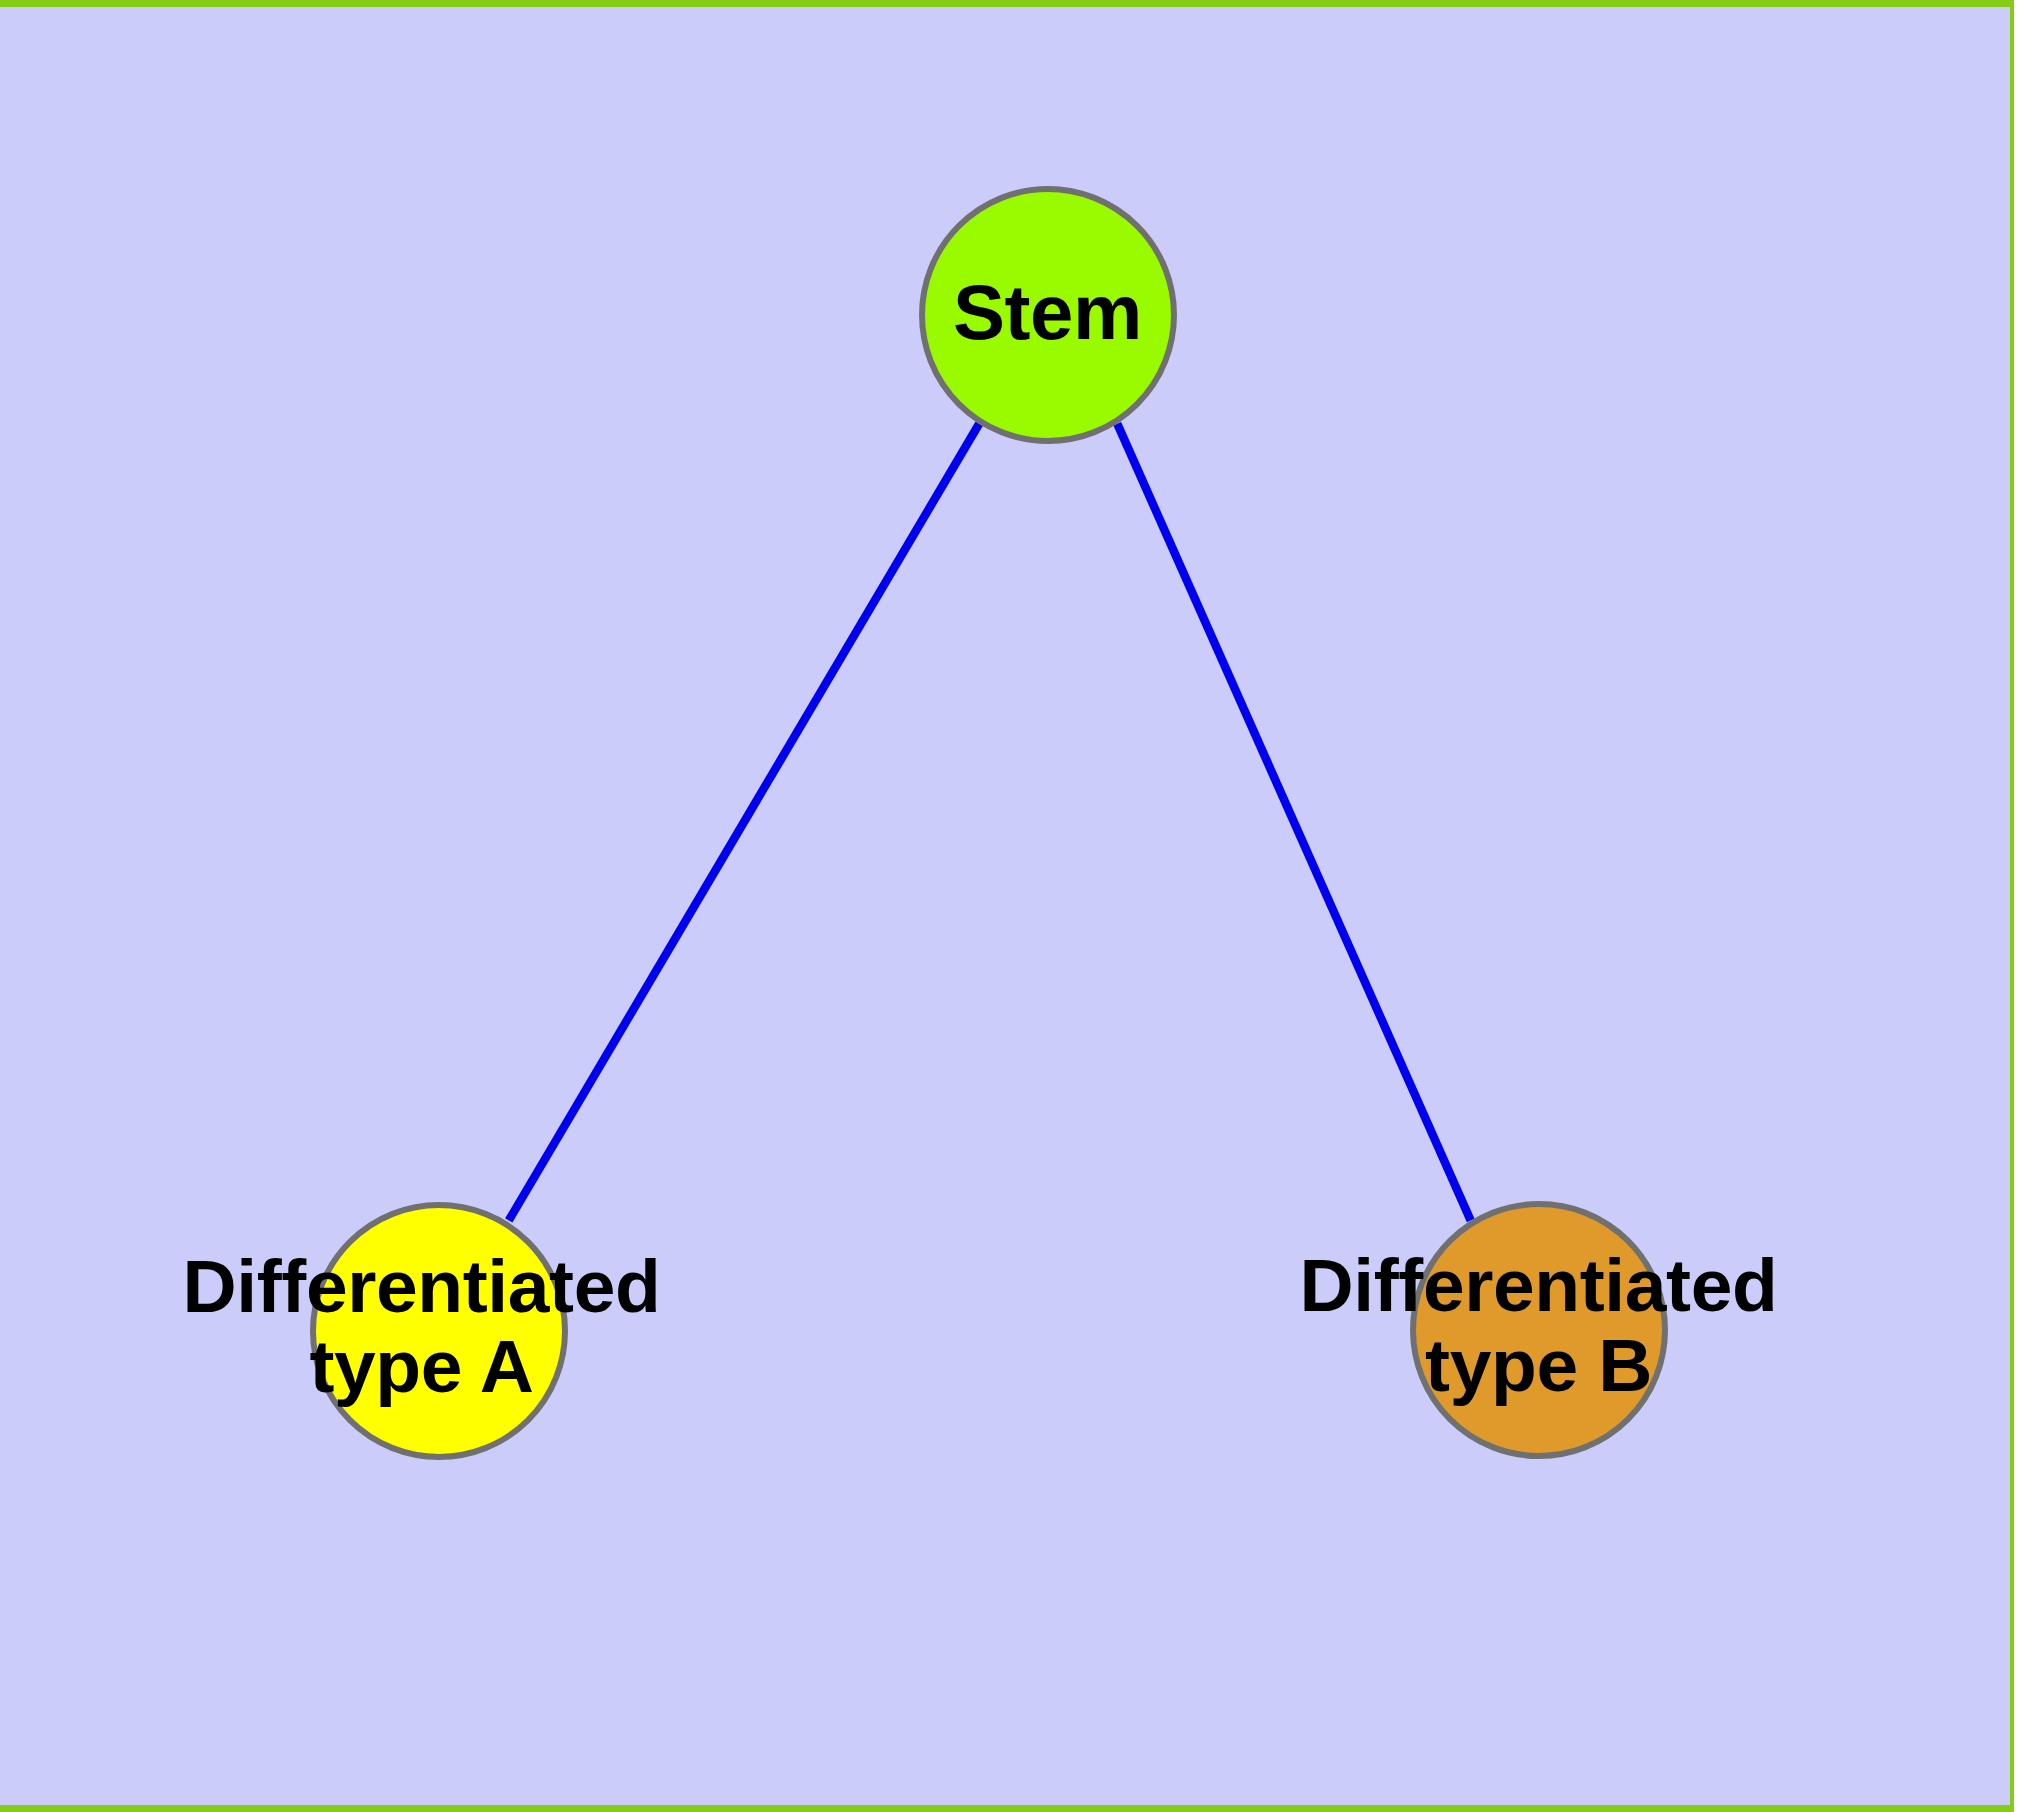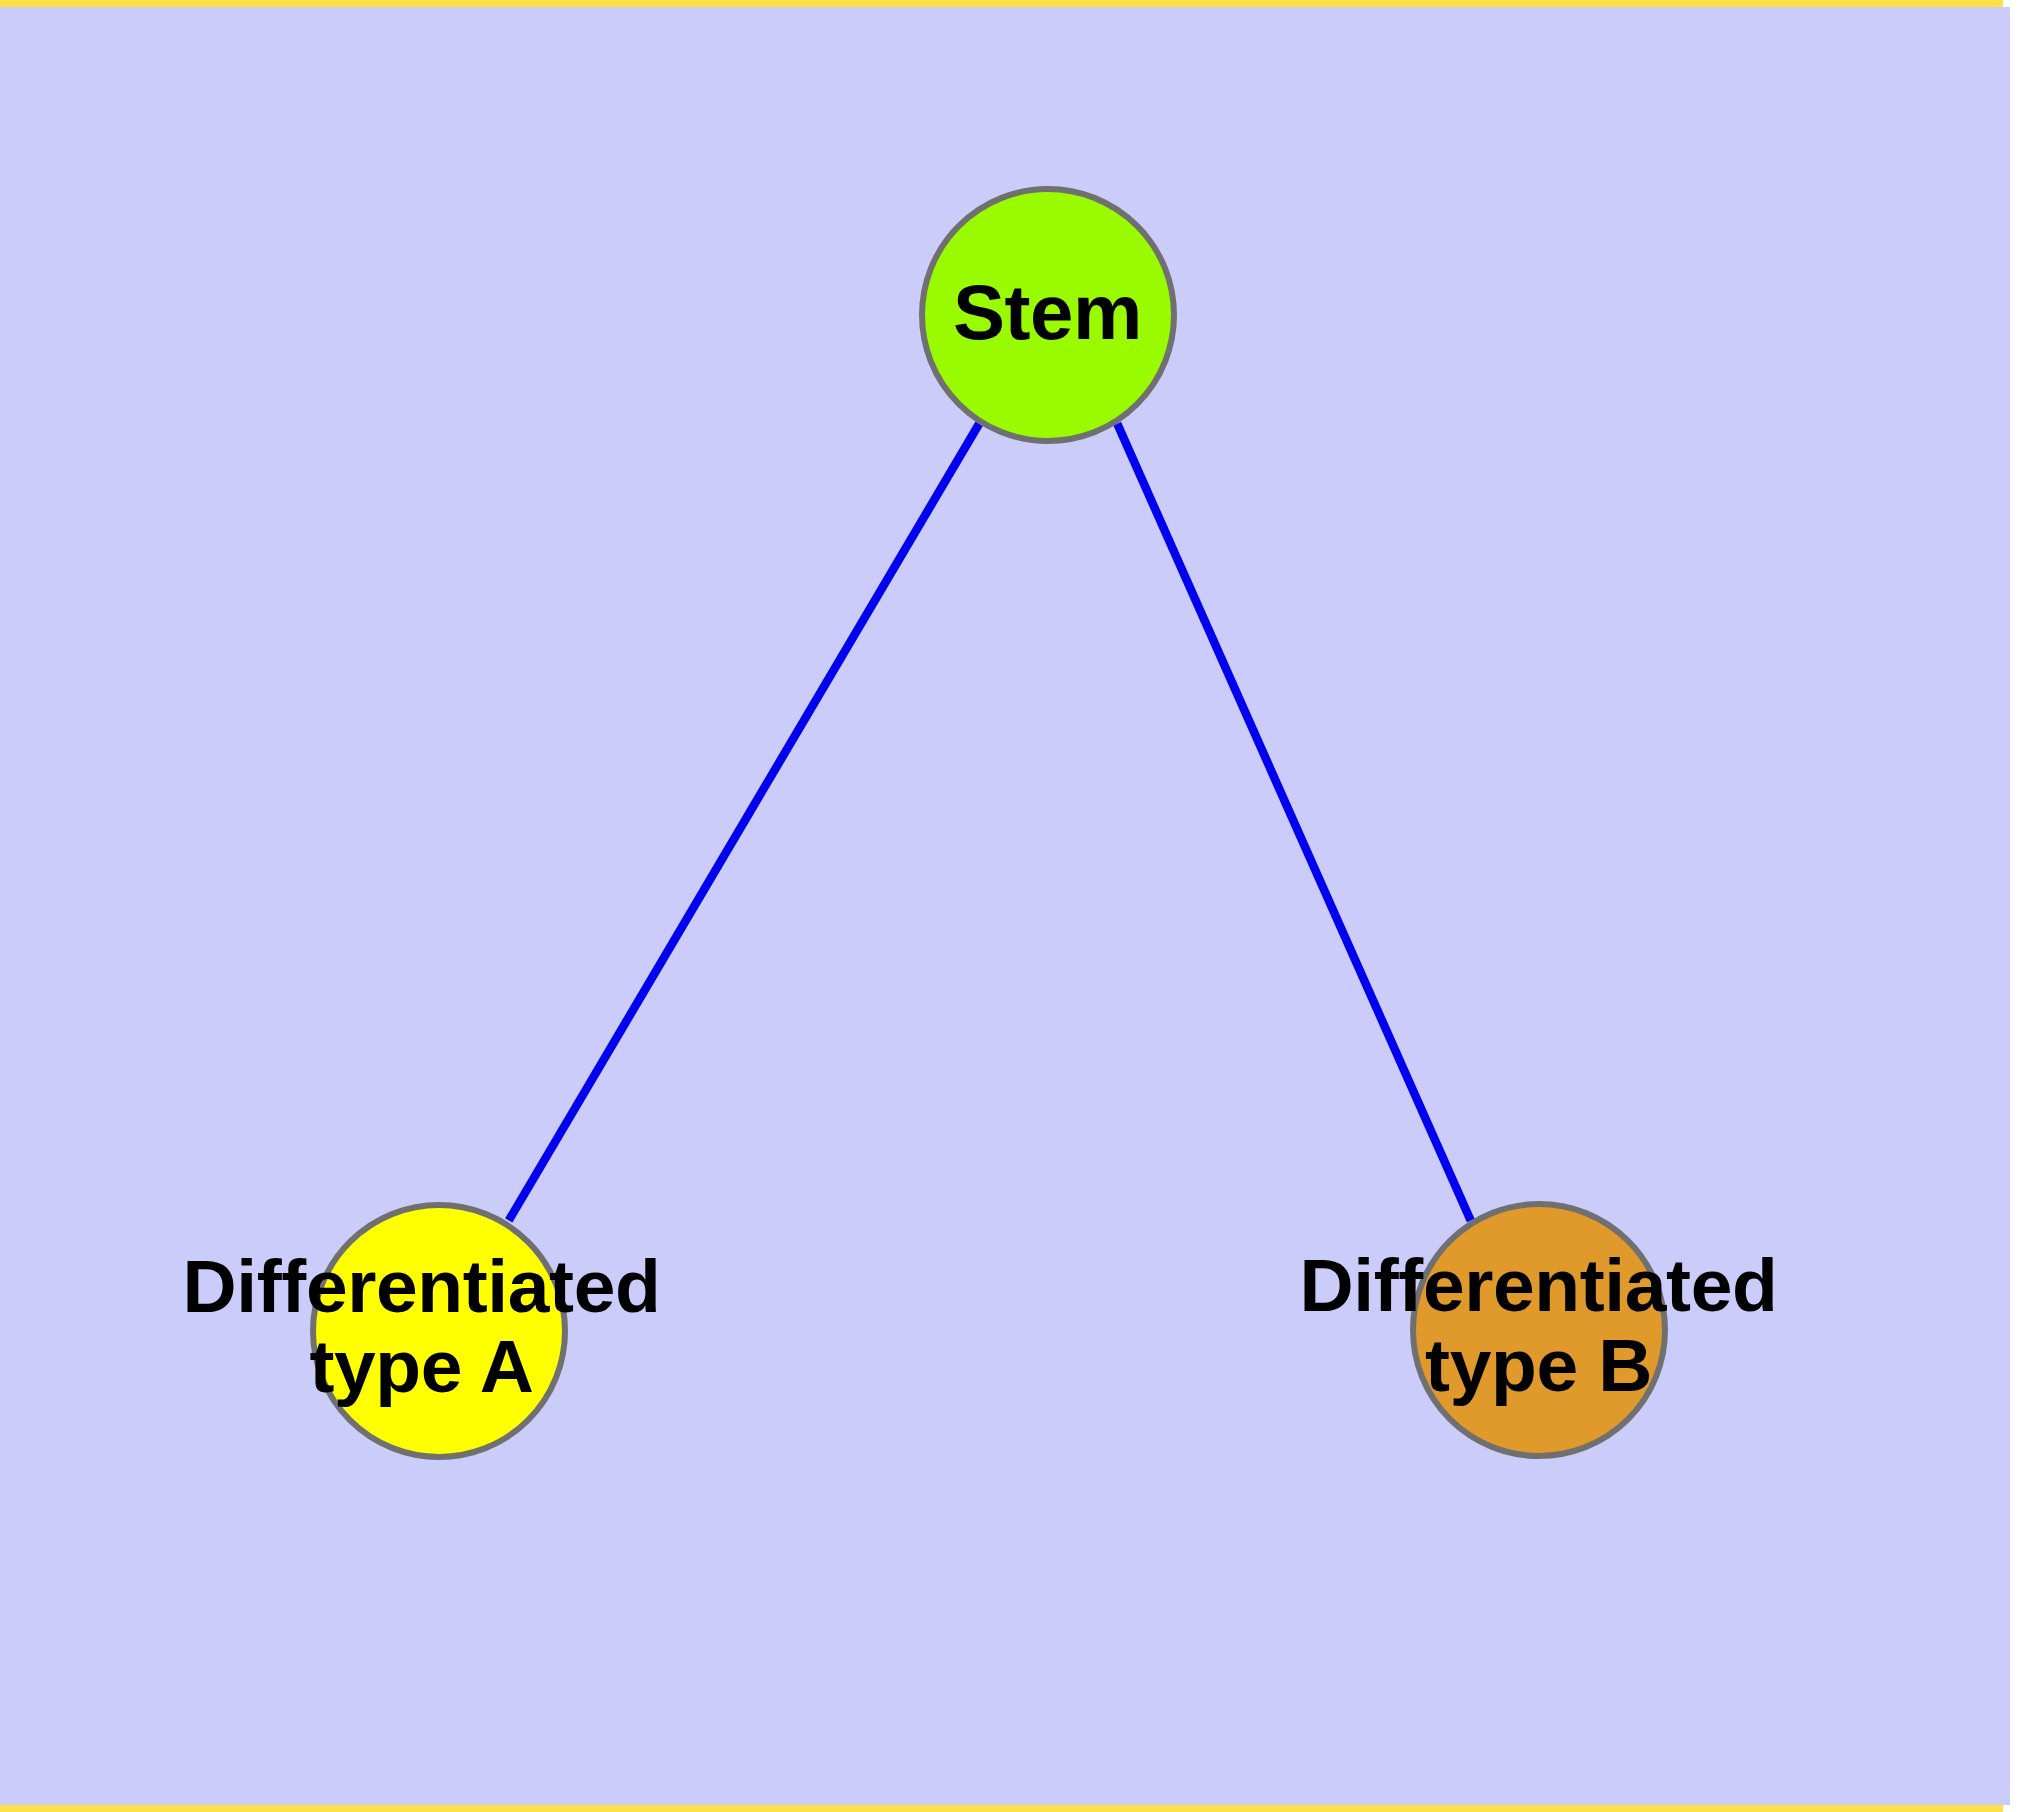--- a/index.html
+++ b/index.html
@@ -12,21 +12,22 @@
     width: 2021px;
     height: 1812px;
     overflow: hidden;
     font-family: "Liberation Sans", sans-serif;
   }
 
   #graph-canvas {
     position: relative;
     width: 2003px;
     height: 1812px;
-    background: #fde047;
+    background: #84cc16;
+    padding-left: 11px;
   }
 
   
   #plot-background {
     position: absolute;
     left: 0px;
     top: 6.8px;
     width: 2010px;
     height: 1798px;
     background: #ccccfa;

